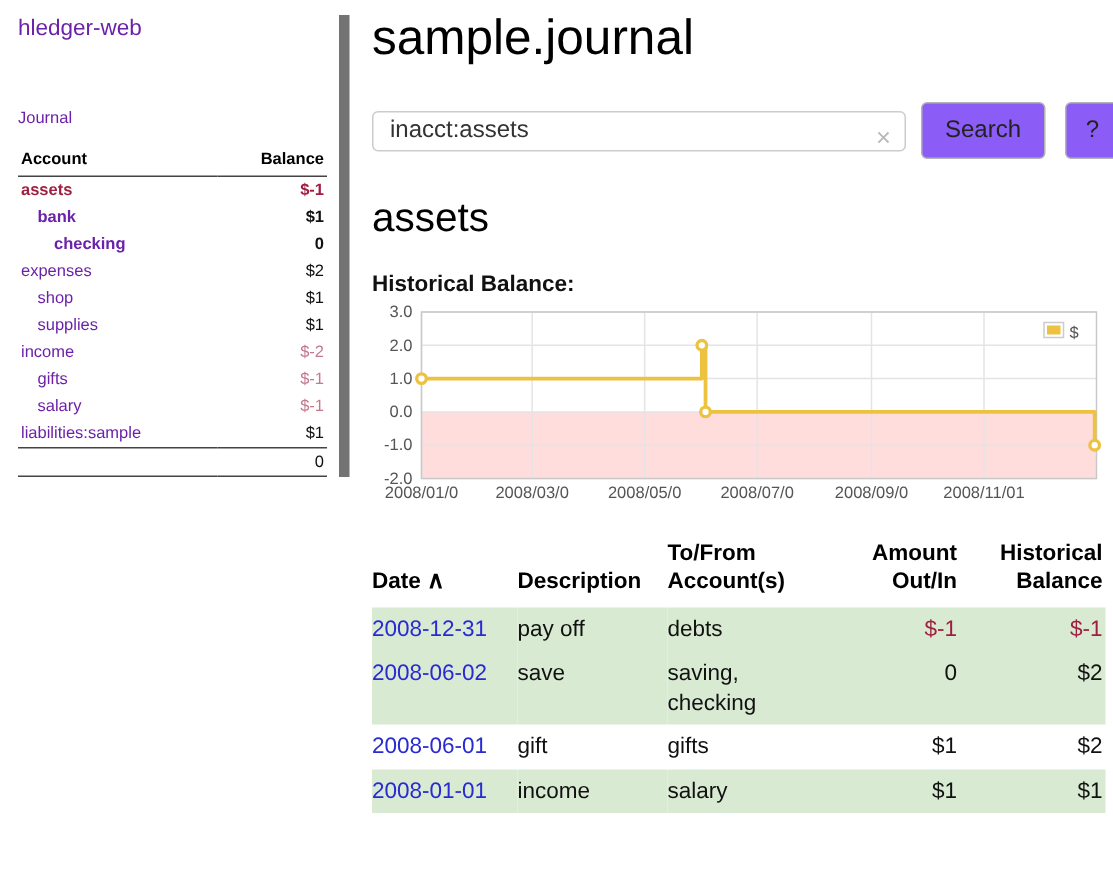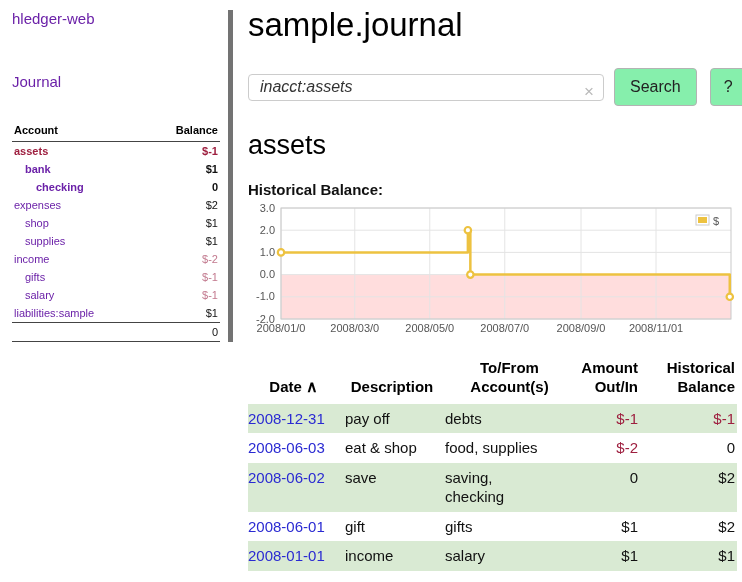--- a/index.html
+++ b/index.html
@@ -8,23 +8,23 @@
     font-family: "Liberation Sans", sans-serif;
     background: #fff;
     color: #111;
     display: flex;
     overflow: hidden;
   }
   a { text-decoration: none; cursor: pointer; }
 
   
   .sidebar { width: 233px; flex-shrink: 0; padding: 10px 0 0 12px; }
-  .sidebar-inner { border-right: 5px solid #737373; padding-right: 8px; }
+  .sidebar-inner { border-right: 7px solid #737373; padding-right: 8px; }
   .app-title { display: block; font-size: 15px; color: var(--purple); margin-bottom: 46px; }
-  .journal-link { display: block; font-size: 15px; color: var(--purple); margin-bottom: 31px; }
+  .journal-link { display: block; font-size: 11px; color: var(--purple); margin-bottom: 12px; }
 
   table.accounts { width: 100%; border-collapse: collapse; font-size: 11px; }
   table.accounts th { text-align: left; font-weight: bold; padding: 3px 2px 5px 2px; border-bottom: 1px solid #444; color:#000; }
   table.accounts th.bal-h { text-align: right; }
   table.accounts td { padding: 3px 2px; white-space: nowrap; }
   table.accounts td.bal { text-align: right; }
   table.accounts tfoot td { border-top: 1px solid #444; border-bottom: 1px solid #444; text-align: right; padding: 3px 2px; }
 
   .purple { color: var(--purple); }
   .red { color: var(--red); }
@@ -33,45 +33,45 @@
 
   
   .main { flex: 1; padding: 4px 5px 0 15px; }
   h1.page-title { font-size: 33px; font-weight: 400; color: #000; margin: 2px 0 24px 0; }
 
   .search-row { display: flex; align-items: center; margin-bottom: 24px; }
   .search-box { position: relative; width: 356px; }
   .search-box input {
     width: 100%; height: 27px; border: 1px solid #ccc; border-radius: 4px;
     padding: 0 30px 0 11px; font-size: 16px; color: #333;
-    font-family: "Liberation Sans", sans-serif; outline: none; font-style: italic;
+    font-family: "Liberation Sans", sans-serif; outline: none;
   }
   .clear-x { position: absolute; right: 10px; top: 8px; color: #b9b9b9; font-size: 17px; cursor: pointer; }
   .btn {
     height: 38px; padding: 0 15px; margin-left: 10px;
-    font-size: 16px; color: #222; background: #86efac;
+    font-size: 16px; color: #222; background: #8b5cf6;
     border: 1px solid #b3b3b3; border-radius: 4px;
     font-family: "Liberation Sans", sans-serif; cursor: pointer;
   }
   .btn.help { width: 37px; padding: 0; margin-left: 13px; }
 
   h2.account-heading { font-size: 27px; font-weight: 400; color: #000; margin: 0 0 20px 0; }
   .chart-label { font-size: 15px; font-weight: bold; margin-bottom: 5px; }
 
   .chart-wrap { margin-bottom: 12px; }
   svg text.tick { font-size: 11px; fill: #555; font-family: "Liberation Sans", sans-serif; }
 
   
   table.register { width: 489px; border-collapse: collapse; font-size: 15px; margin-top: 6px; }
   table.register col.c-date { width: 97px; }
   table.register col.c-desc { width: 100px; }
   table.register col.c-acct { width: 135px; }
   table.register col.c-amt  { width: 60px; }
   table.register col.c-bal  { width: 97px; }
-  table.register th { font-weight: bold; vertical-align: bottom; text-align: center; padding: 4px 6px 7px 0; line-height: 1.25; color:#000; }
+  table.register th { font-weight: bold; vertical-align: bottom; text-align: left; padding: 4px 6px 7px 0; line-height: 1.25; color:#000; }
   table.register th.num, table.register td.num { text-align: right; padding-right: 2px; }
   table.register td { padding: 5px 6px 5px 0; vertical-align: top; line-height: 1.3; }
   table.register tr.shaded { background: var(--rowgreen); margin-left: 24px; }
   .date-link { color: var(--blue); }
   .sort { font-weight: bold; font-size: 16px; color: #000; }
 </style>
 </head>
 <body>
 
 <div class="sidebar">
@@ -225,27 +225,20 @@
       </tr>
     </thead>
     <tbody>
         <tr class="shaded">
           <td><a class="date-link" href="#">2008-12-31</a></td>
           <td>pay off</td>
           <td>debts</td>
           <td class="num red">$-1</td>
           <td class="num red">$-1</td>
         </tr>
-        <tr>
-          <td><a class="date-link" href="#">2008-06-03</a></td>
-          <td>eat &amp; shop</td>
-          <td>food, supplies</td>
-          <td class="num red">$-2</td>
-          <td class="num ">0</td>
-        </tr>
         <tr class="shaded">
           <td><a class="date-link" href="#">2008-06-02</a></td>
           <td>save</td>
           <td>saving,<br>checking</td>
           <td class="num ">0</td>
           <td class="num ">$2</td>
         </tr>
         <tr>
           <td><a class="date-link" href="#">2008-06-01</a></td>
           <td>gift</td>

